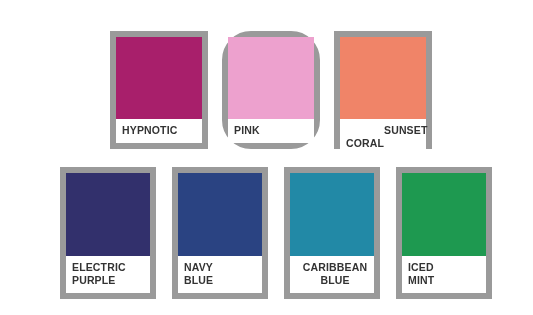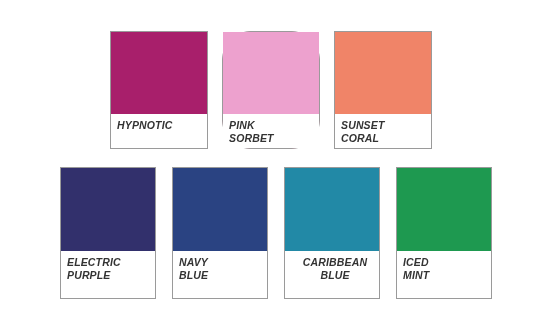--- a/index.html
+++ b/index.html
@@ -36,25 +36,24 @@
     left: 60px;
     top: 167px;
   }
 
   #swatch-row-top .swatch-card { margin-right: 14px; }
   #swatch-row-bottom .swatch-card { margin-right: 16px; }
   .swatch-row .swatch-card:last-child { margin-right: 0; }
 
   .swatch-card {
     box-sizing: border-box;
-    border: 1px solid #7f1d1d;
+    border: 6px solid #7f1d1d;
     background: #be185d;
     display: flex;
     flex-direction: column;
-    font-style: italic;
   }
 
   #swatch-row-top .swatch-card {
     width: 98px;
     height: 118px;
   }
 
   #swatch-row-bottom .swatch-card {
     width: 96px;
     height: 132px;
@@ -101,28 +100,27 @@
       <div class="swatch-chip" style="background-color: rgb(168, 31, 107);"></div>
       <div class="swatch-label">
         <span class="swatch-label-line" style="color: rgb(51, 51, 51);">HYPNOTIC</span>
       </div>
     </div>
 
     <div class="swatch-card" style="border-color: rgb(154, 154, 154); border-radius: 29px;">
       <div class="swatch-chip" style="background-color: rgb(237, 161, 206);"></div>
       <div class="swatch-label">
         <span class="swatch-label-line" style="color: rgb(51, 51, 51);">PINK</span>
-        <span class="swatch-label-line" style="color: rgb(51, 51, 51);">SORBET</span>
       </div>
     </div>
 
     <div class="swatch-card" style="border-color: rgb(154, 154, 154);">
       <div class="swatch-chip" style="background-color: rgb(240, 132, 104);"></div>
       <div class="swatch-label">
-        <span class="swatch-label-line" style="color: rgb(51, 51, 51);">SUNSET</span>
+        <span class="swatch-label-line" style="color: rgb(51, 51, 51); margin-left: 38px;">SUNSET</span>
         <span class="swatch-label-line" style="color: rgb(51, 51, 51);">CORAL</span>
       </div>
     </div>
 
   </div>
 
   <div class="swatch-row" id="swatch-row-bottom">
 
     <div class="swatch-card" style="border-color: rgb(154, 154, 154);">
       <div class="swatch-chip" style="background-color: rgb(50, 48, 108);"></div>

